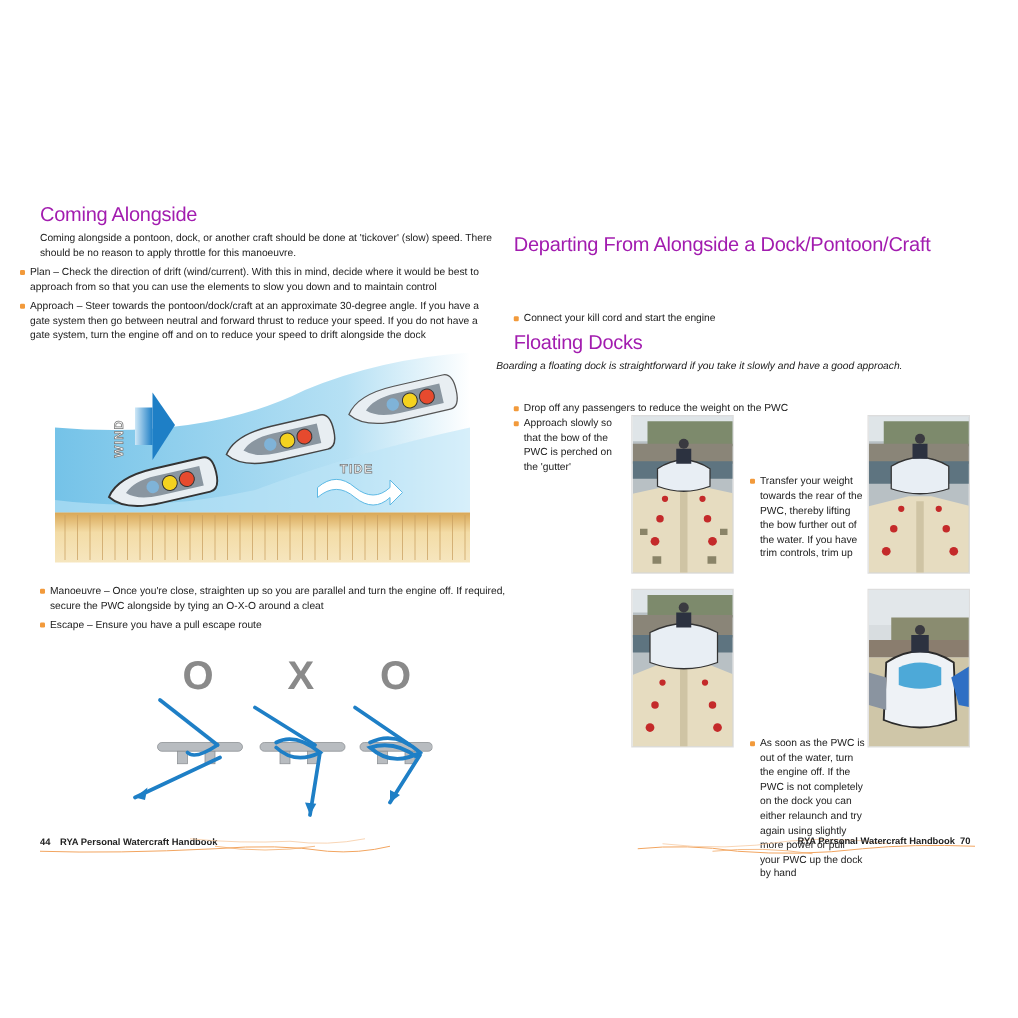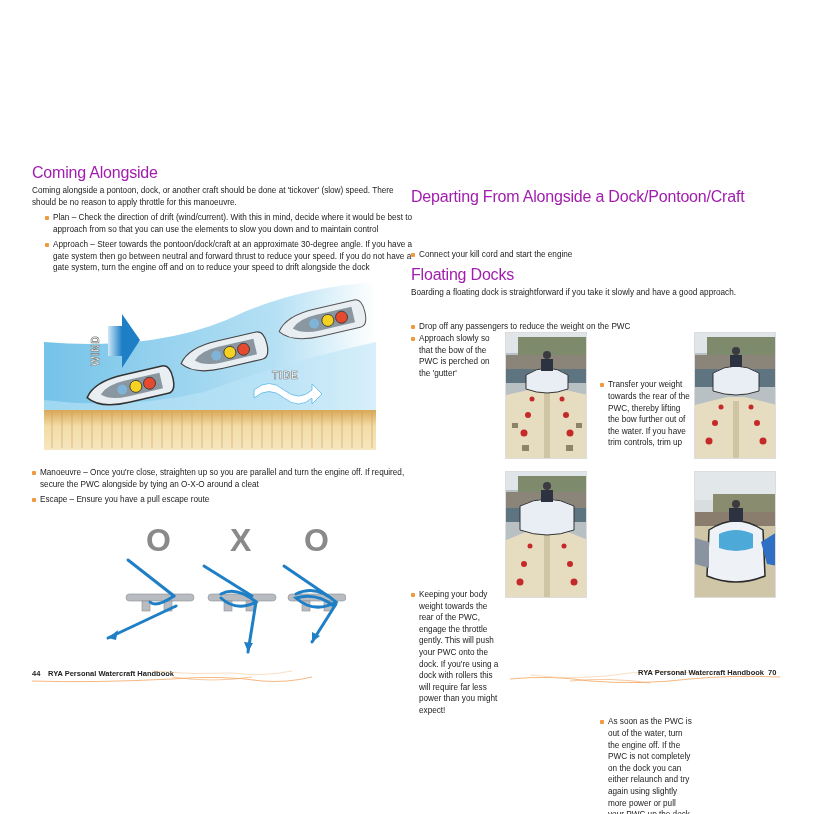--- a/index.html
+++ b/index.html
@@ -14,21 +14,21 @@
   .footer-text { font-size: 7.5px; font-weight: bold; color: #222; white-space: nowrap; }
 </style>
 </head>
 <body>
 
 <div>
   <h2 class="section-title abs" style="left:32px; top:164px;">Coming Alongside</h2>
 
   <p class="para abs" style="left:32px; top:185px; width:372px;">Coming alongside a pontoon, dock, or another craft should be done at 'tickover' (slow) speed. There should be no reason to apply throttle for this manoeuvre.</p>
 
-  <div class="abs" style="left:45px; top:212px; width:376px;">
+  <div class="abs" style="left:16px; top:212px; width:376px;">
     <div class="bullet" style="margin-bottom:4px;">Plan – Check the direction of drift (wind/current). With this in mind, decide where it would be best to approach from so that you can use the elements to slow you down and to maintain control</div>
     <div class="bullet">Approach – Steer towards the pontoon/dock/craft at an approximate 30-degree angle. If you have a gate system then go between neutral and forward thrust to reduce your speed. If you do not have a gate system, turn the engine off and on to reduce your speed to drift alongside the dock</div>
   </div>
 
   <div class="abs" style="left:44px; top:282px; width:332px; height:170px;">
     <svg width="332" height="170" viewBox="0 0 332 170">
       <defs>
         <linearGradient id="waterg" x1="0" y1="0" x2="1" y2="0">
           <stop offset="0" stop-color="#5cb8e4"></stop>
           <stop offset="0.7" stop-color="#a9dbf2"></stop>
@@ -167,21 +167,21 @@
   </div>
 </div>
 
 <div>
   <h2 class="section-title abs" style="left:411px; top:188px;">Departing From Alongside a Dock/Pontoon/Craft</h2>
   <div class="abs" style="left:411px; top:209px; width:392px;margin-top:40px;">
     <div class="bullet" style="margin-bottom:2px;">Connect your kill cord and start the engine</div>
   </div>
 
   <h2 class="section-title abs" style="left:411px; top:266px;">Floating Docks</h2>
-  <p class="para abs" style="left:411px; top:287px; width:392px;">Boarding a floating dock is straightforward if you take it slowly and have a good approach.</p>
+  <p class="para abs" style="left:397px; top:287px; width:392px;font-style:italic;">Boarding a floating dock is straightforward if you take it slowly and have a good approach.</p>
   <div class="abs" style="left:411px; top:301px; width:392px;margin-top:20px;">
     <div class="bullet" style="margin-bottom:5px;">Drop off any passengers to reduce the weight on the PWC</div>
   </div>
 
   <div class="bullet abs" style="left:411px; top:333px; width:90px;">Approach slowly so that the bow of the PWC is perched on the 'gutter'</div>
   <div class="photo" style="left:505px; top:332px; width:82px; height:127px;">
     <svg width="82" height="127" viewBox="0 0 82 127" preserveAspectRatio="none">
       <rect width="82" height="127" fill="#b8c0c4"></rect>
       <rect y="0" width="82" height="20" fill="#dfe5e8"></rect>
       <rect x="12" y="4" width="70" height="20" fill="#7d8a6c"></rect>
@@ -226,21 +226,20 @@
           <circle cx="26" cy="74" r="2.5"></circle>
           <circle cx="56" cy="74" r="2.5"></circle>
           <circle cx="20" cy="90" r="3"></circle>
           <circle cx="62" cy="90" r="3"></circle>
           <circle cx="14" cy="108" r="3.5"></circle>
           <circle cx="68" cy="108" r="3.5"></circle>
         </g>
     </svg>
   </div>
 
-  <div class="bullet abs" style="left:411px; top:473px; width:92px;">Keeping your body weight towards the rear of the PWC, engage the throttle gently. This will push your PWC onto the dock. If you're using a dock with rollers this will require far less power than you might expect!</div>
   <div class="photo" style="left:505px; top:471px; width:82px; height:127px;">
     <svg width="82" height="127" viewBox="0 0 82 127" preserveAspectRatio="none">
       <rect width="82" height="127" fill="#b8c0c4"></rect>
       <rect y="0" width="82" height="18" fill="#dfe5e8"></rect>
       <rect x="12" y="4" width="70" height="18" fill="#7d8a6c"></rect>
       <rect y="20" width="82" height="18" fill="#8a8578"></rect>
       <rect y="36" width="82" height="14" fill="#5e7480"></rect>
       <path d="M41 127 L0 127 L0 68 L30 56 L52 56 L82 68 L82 127 Z" fill="#e6dcc0"></path>
       <rect x="38" y="60" width="6" height="67" fill="#cfc4a4"></rect>
       <path d="M14 34 Q41 20 68 34 L68 58 Q41 68 14 58 Z" fill="#e8eef4" stroke="#333" stroke-width="1"></path>

